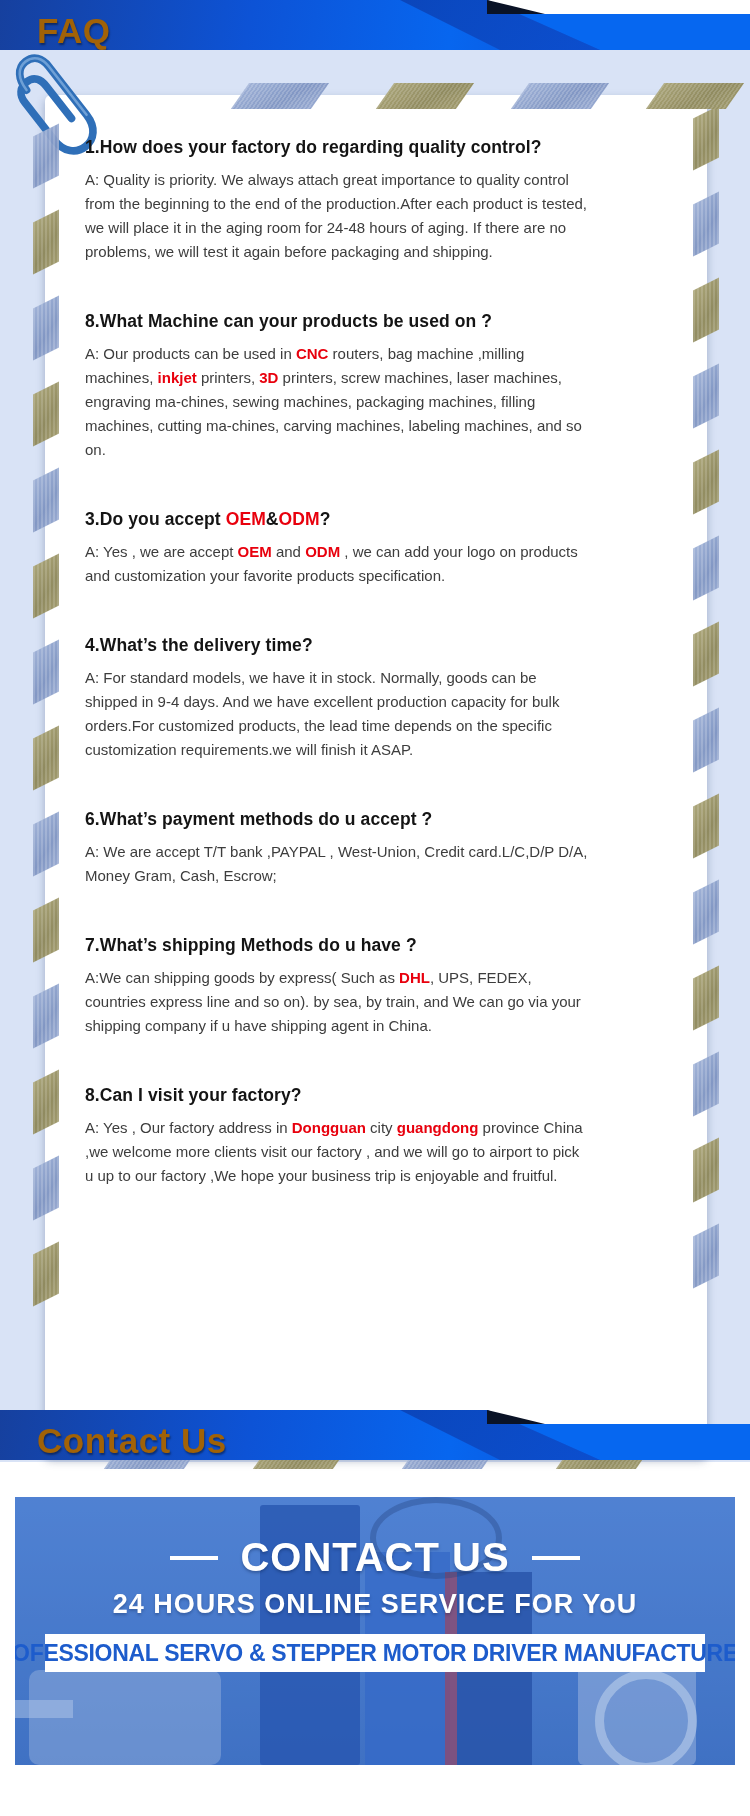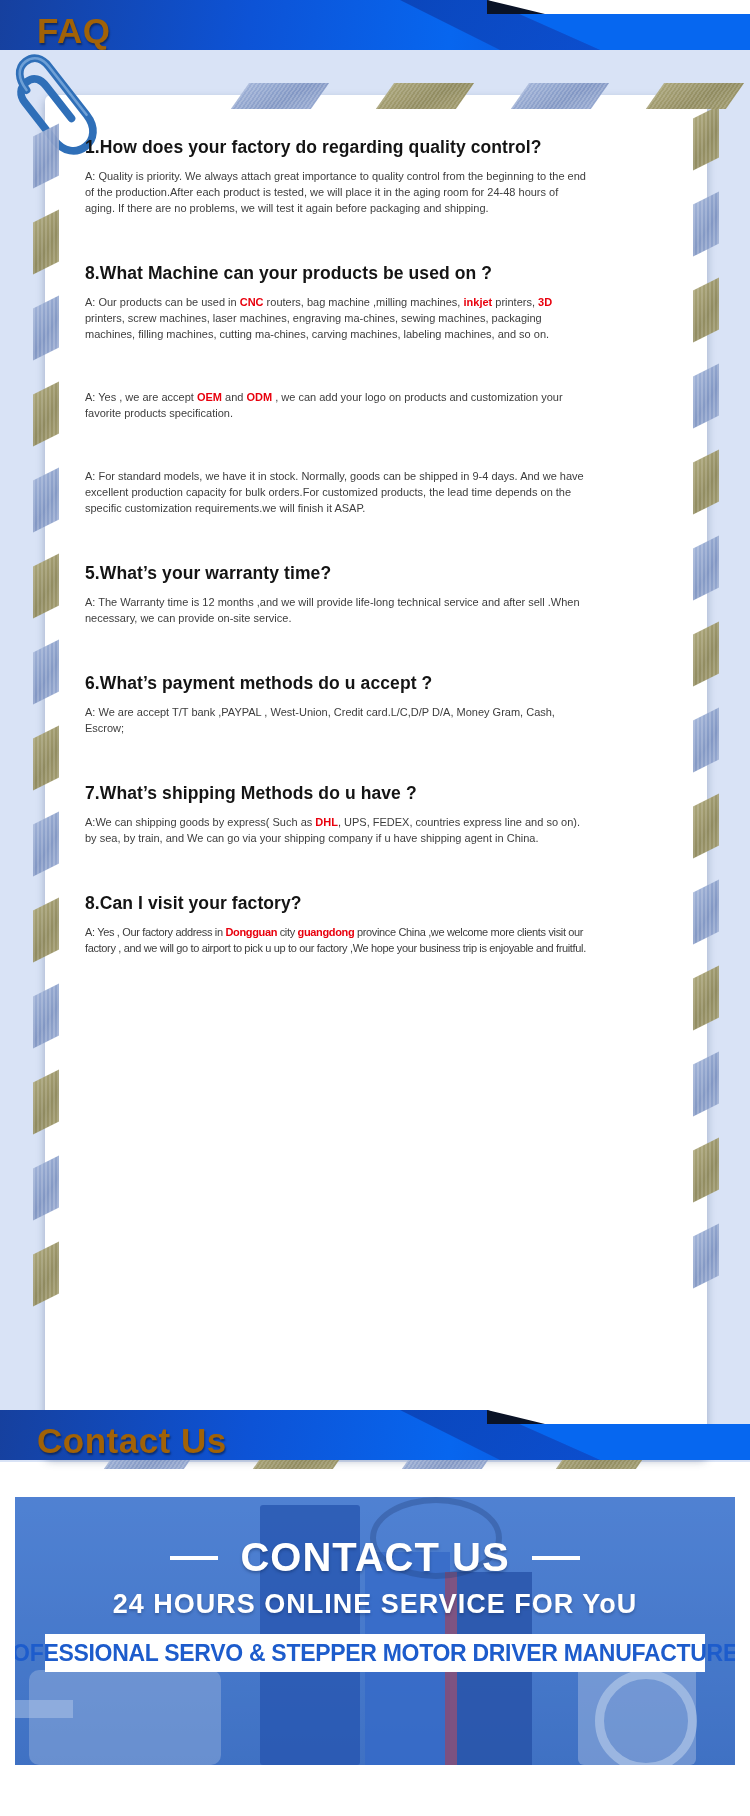--- a/index.html
+++ b/index.html
@@ -41,21 +41,21 @@
   .tape.blue{background:
       repeating-linear-gradient(90deg,rgba(255,255,255,.18) 0 2px,rgba(0,0,0,0) 2px 4px),
       linear-gradient(135deg,#9db0d6,#7e94c2 60%,#93a6cf);}
   .tape.olive{background:
       repeating-linear-gradient(90deg,rgba(255,255,255,.15) 0 2px,rgba(0,0,0,0) 2px 4px),
       linear-gradient(135deg,#a8a273,#8d8759 60%,#9c9667);}
   .paperclip{position:absolute;left:-22px;top:-48px;transform:rotate(-38deg);}
   
   .faq-list{position:absolute;left:40px;top:42px;width:505px;}
   .faq-item .q{font-size:17.5px;font-weight:700;color:#141414;margin:0 0 10px 0;letter-spacing:.1px;}
-  .faq-item .a{font-size:11px;color:#3d3d3d;line-height:16px;margin:8px 0 47px 0;}
+  .faq-item .a{font-size:15px;color:#3d3d3d;line-height:24px;margin:8px 0 47px 0;}
   .faq-item:nth-child(8) .a{letter-spacing:-.35px;}
   .faq-item:last-child .a{margin-bottom:0;}
   .red{color:#e8000d;font-weight:700;}
   
   .photo{
     position:absolute;top:1497px;left:15px;width:720px;height:268px;overflow:hidden;
     background:linear-gradient(180deg,#5787d8 0%,#4a7bcd 55%,#3f6fc2 100%);
   }
   .photo .shape{position:absolute;}
   .drv1{left:245px;top:8px;width:100px;height:260px;background:#1c47a6;opacity:.8;border-radius:3px;}
@@ -99,28 +99,26 @@
     <div class="faq-list" id="faq-list">
         <section class="faq-item">
           <h3 class="q"><span>1.How does your factory do regarding quality control?</span></h3>
           <p class="a"><span>A: Quality is priority. We always attach great importance to quality control from the beginning to the end of the production.After each product is tested, we will place it in the aging room for 24-48 hours of aging. If there are no problems, we will test it again before packaging and shipping.</span></p>
         </section>
         <section class="faq-item">
           <h3 class="q"><span>8.What Machine can your products be used on ?</span></h3>
           <p class="a"><span>A: Our products can be used in </span><span class="red">CNC</span><span> routers, bag machine ,milling machines, </span><span class="red">inkjet</span><span> printers, </span><span class="red">3D</span><span> printers, screw machines, laser machines, engraving ma-chines, sewing machines, packaging machines, filling machines, cutting ma-chines, carving machines, labeling machines, and so on.</span></p>
         </section>
         <section class="faq-item">
+          <h3 class="q"><span>3.Do you accept </span><span class="red">OEM</span><span>&amp;</span><span class="red">ODM</span><span>?</span></h3>
           <p class="a"><span>A: Yes , we are accept </span><span class="red">OEM</span><span> and </span><span class="red">ODM</span><span> , we can add your logo on products and customization your favorite products specification.</span></p>
         </section>
         <section class="faq-item">
+          <h3 class="q"><span>4.What’s the delivery time?</span></h3>
           <p class="a"><span>A: For standard models, we have it in stock. Normally, goods can be shipped in 9-4 days. And we have excellent production capacity for bulk orders.For customized products, the lead time depends on the specific customization requirements.we will finish it ASAP.</span></p>
-        </section>
-        <section class="faq-item">
-          <h3 class="q"><span>5.What’s your warranty time?</span></h3>
-          <p class="a"><span>A: The Warranty time is 12 months ,and we will provide life-long technical service and after sell .When necessary, we can provide on-site service.</span></p>
         </section>
         <section class="faq-item">
           <h3 class="q"><span>6.What’s payment methods do u accept ?</span></h3>
           <p class="a"><span>A: We are accept T/T bank ,PAYPAL , West-Union, Credit card.L/C,D/P D/A, Money Gram, Cash, Escrow;</span></p>
         </section>
         <section class="faq-item">
           <h3 class="q"><span>7.What’s shipping Methods do u have ?</span></h3>
           <p class="a"><span>A:We can shipping goods by express( Such as </span><span class="red">DHL</span><span>, UPS, FEDEX, countries express line and so on). by sea, by train, and We can go via your shipping company if u have shipping agent in China.</span></p>
         </section>
         <section class="faq-item">

